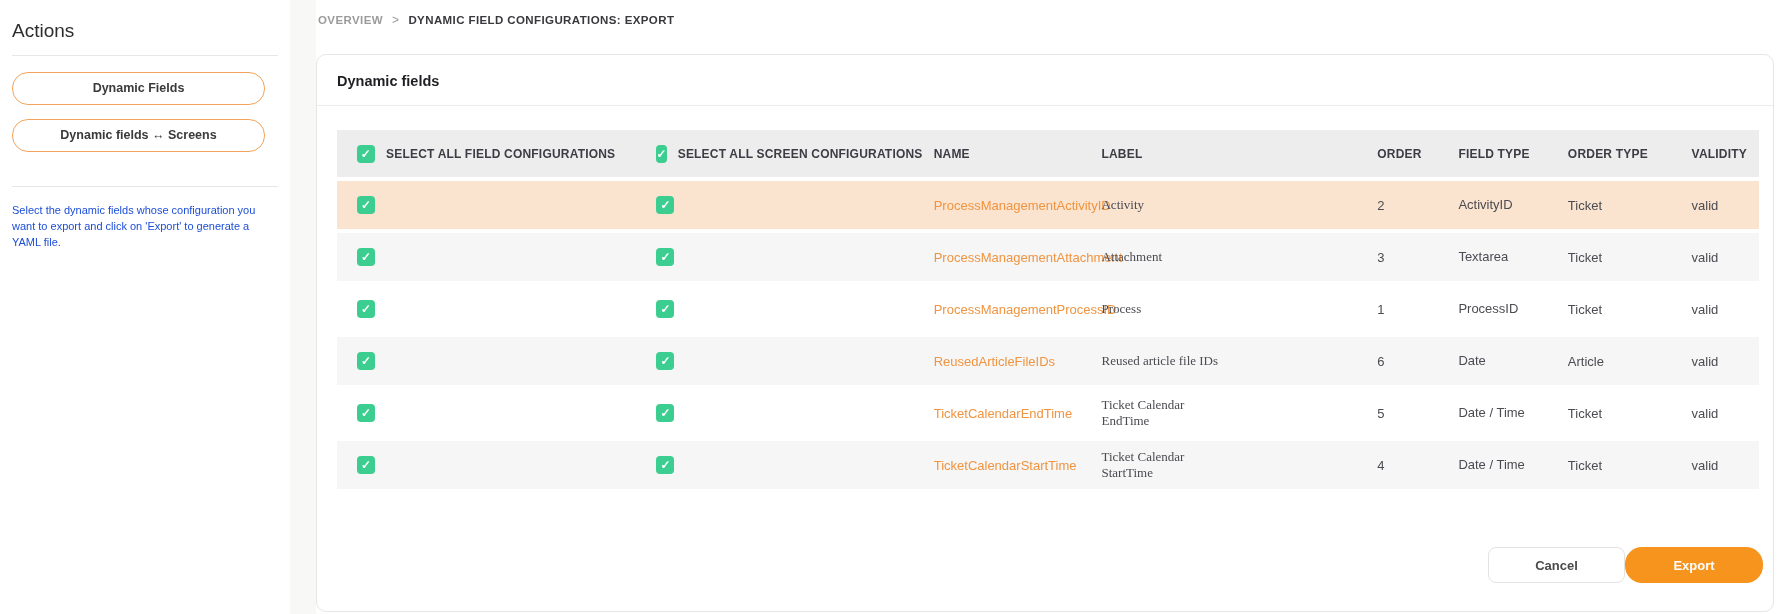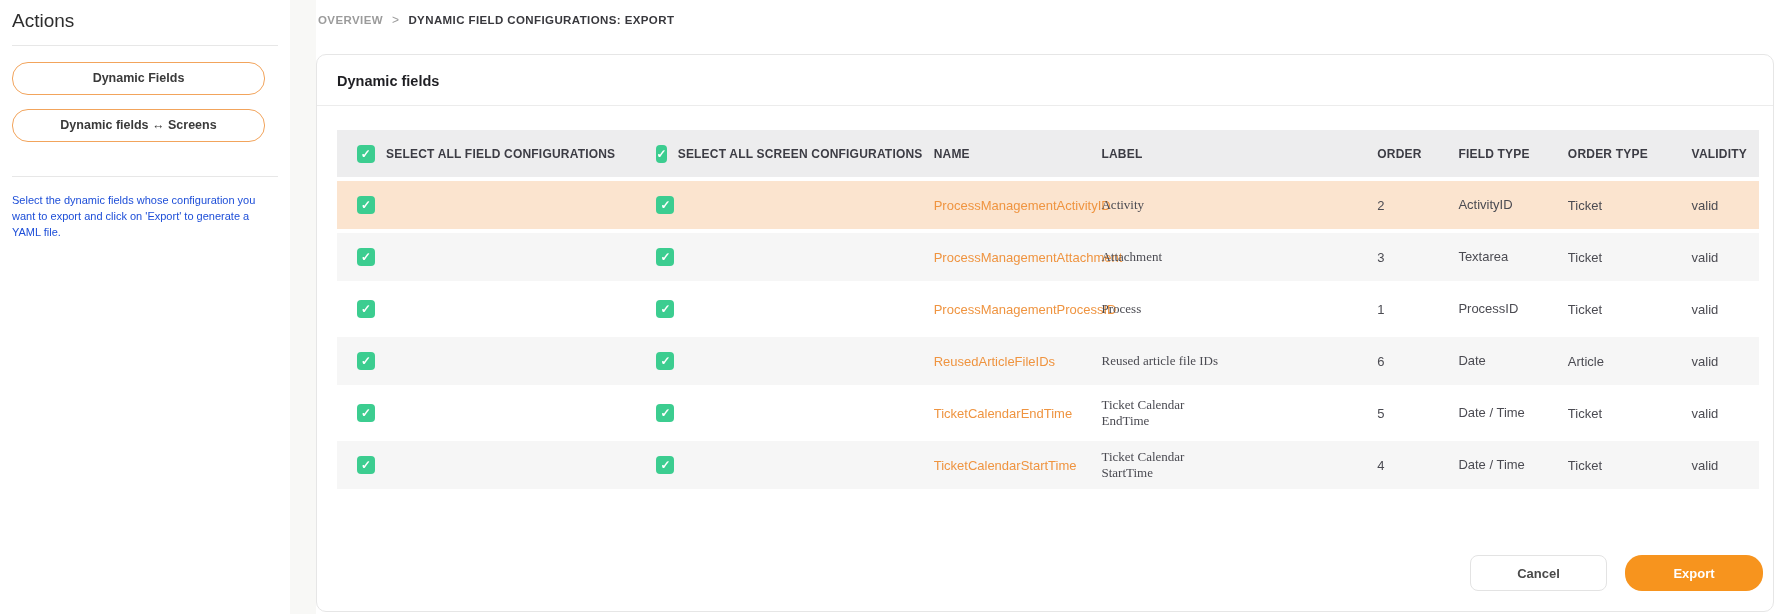--- a/index.html
+++ b/index.html
@@ -1,19 +1,19 @@
 <!DOCTYPE html>
 <html style="--accent_orange: #f7941e; --link_orange: #ef9440; --btn_border_orange: #f2a45c; --checkbox_green: #3ccd90; --row_highlight: #fbe4cf;"><head>
 <meta charset="utf-8">
 <style>
   * { margin:0; padding:0; box-sizing:border-box; }
   html,body { width:1787px; height:614px; font-family:"Liberation Sans", sans-serif; background:#ffffff; overflow:hidden; }
 
   
-  .sidebar { position:absolute; left:0; top:0; width:290px; height:508px; background:#ffffff; padding:8px 12px; }
+  .sidebar { position:absolute; left:0; top:0; width:290px; height:508px; background:#ffffff; padding:18px 12px; }
   .side-heading { font-size:19px; font-weight:400; color:#2d2d2d; margin-top:2px; }
   .side-rule { border:none; border-top:1px solid #e7e7e7; margin:13px 0 16px 0; }
   .side-btn { display:block; width:253px; height:33px; line-height:31px; text-align:center;
     background:#fff; border:1px solid var(--btn_border_orange,#f2a45c); border-radius:16px;
     font-size:12.5px; font-weight:700; color:#3a3a3a; margin-bottom:14px; cursor:pointer; }
   .hint-block { margin-top:34px; }
   .hint-text { font-size:11px; line-height:1.45; color:#1d4ed8; width:250px; margin-top:14px; }
 
   
   .gutter { position:absolute; left:290px; top:0; width:26px; height:614px; background:#f8f8f6; }
@@ -38,21 +38,21 @@
   tbody td { font-size:13px; color:#4b4b52; height:48px; vertical-align:middle; padding:6px 8px; background:#fff; }
   tbody tr:nth-child(even) td { background:#f6f6f6; }
   tbody tr.hl td { background:var(--row_highlight,#fbe4cf); }
   .hcb-wrap { display:flex; align-items:center; gap:11px; }
   .cb { display:inline-flex; width:18px; height:18px; border-radius:4px; background:var(--checkbox_green,#3ccd90);
     color:#fff; font-size:12px; font-weight:700; align-items:center; justify-content:center; cursor:pointer; line-height:18px; }
   .name-link { color:var(--link_orange,#ef9440); text-decoration:none; cursor:pointer; }
   .label-cell { max-width:122px; line-height:1.25;font-family:Liberation Serif, serif; }
   .ft-cell { max-width:70px; line-height:1.25; }
 
-  .card-footer { position:absolute; right:10px; bottom:20px; display:flex; gap:18px; }
+  .card-footer { position:absolute; right:10px; bottom:28px; display:flex; }
   .btn-cancel { width:137px; height:36px; background:#fff; border:1px solid #e3e3e3; border-radius:8px;
     font-size:13px; font-weight:700; color:#4a4a4a; cursor:pointer; font-family:inherit; }
   .btn-export { width:138px; height:36px; background:var(--accent_orange,#f7941e); border:none; border-radius:17px;
     font-size:13px; font-weight:700; color:#fff; cursor:pointer; font-family:inherit; }
 </style>
 </head>
 <body>
 
 <div class="sidebar">
   <div class="side-heading">Actions</div>

